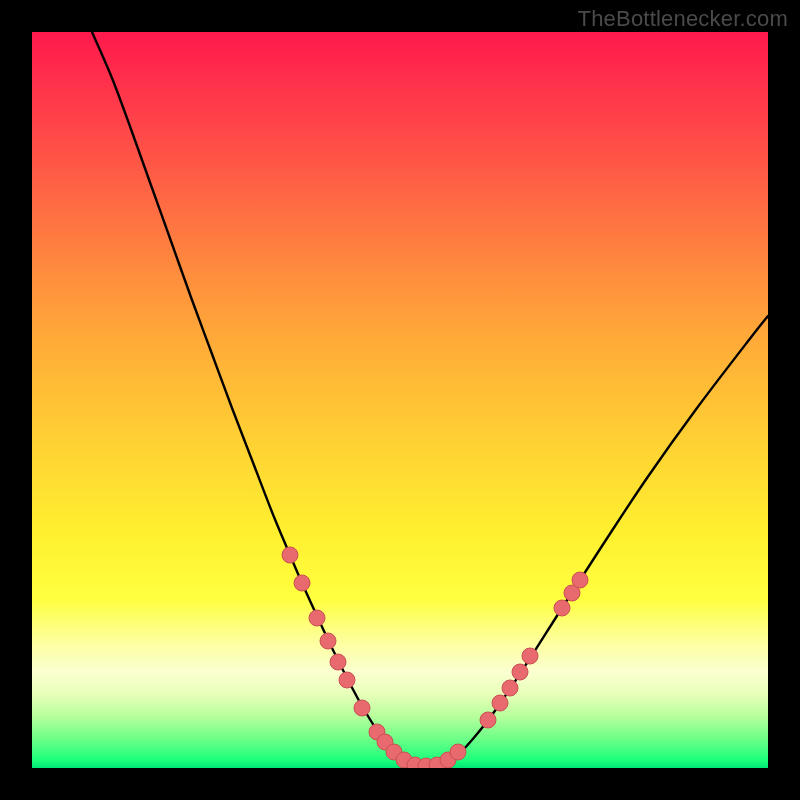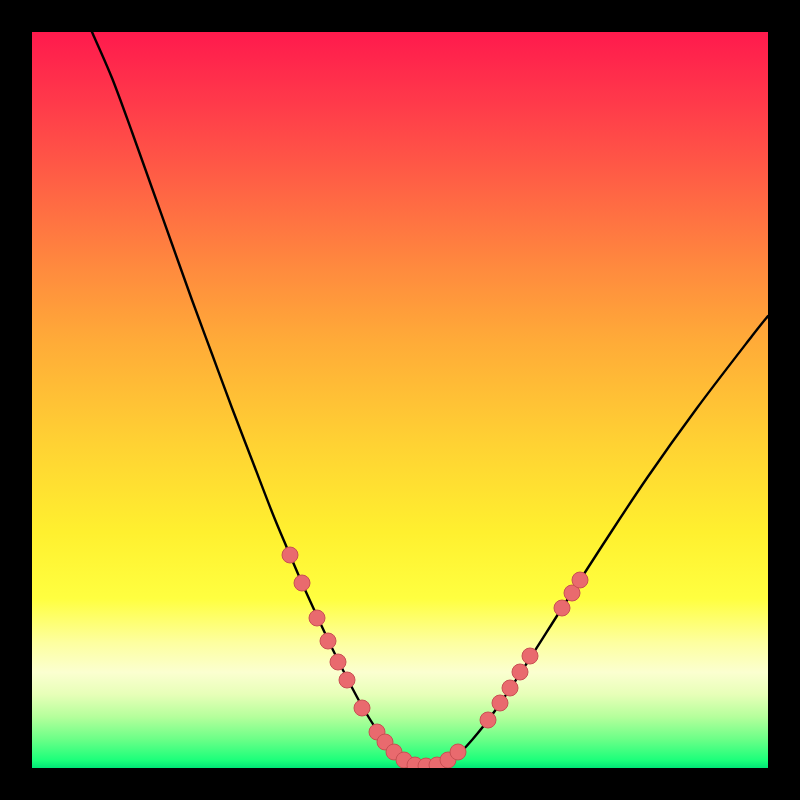--- a/index.html
+++ b/index.html
@@ -67,20 +67,21 @@
     letter-spacing: 0.2px;
     font-family: Arial, Helvetica, sans-serif;
     user-select: none;
   }
 </style>
 </head>
 <body>
 
 <div class="frame">
 
+  <div class="watermark">TheBottlenecker.com</div>
 
   <div class="plot-area">
     <div class="gradient-bg"></div>
 
     <svg class="curve-svg" viewBox="0 0 736 736" preserveAspectRatio="none">
       <path id="curve-path" fill="none" stroke="#000000" stroke-width="2.4" stroke-linecap="round" stroke-linejoin="round" d="M 60 0 C 63.333333333333336 7.666666666666667, 73.33333333333333 29.333333333333332, 80 46 C 86.66666666666667 62.66666666666667, 93.33333333333333 81.66666666666667, 100 100 C 106.66666666666667 118.33333333333333, 113.33333333333333 137.33333333333334, 120 156 C 126.66666666666667 174.66666666666666, 133.33333333333334 193.33333333333334, 140 212 C 146.66666666666666 230.66666666666666, 153.33333333333334 249.66666666666666, 160 268 C 166.66666666666666 286.3333333333333, 173.33333333333334 304, 180 322 C 186.66666666666666 340, 193.33333333333334 358.3333333333333, 200 376 C 206.66666666666666 393.6666666666667, 213.33333333333334 410.6666666666667, 220 428 C 226.66666666666666 445.3333333333333, 234.16666666666666 465.3333333333333, 240 480 C 245.83333333333334 494.6666666666667, 250 504.1666666666667, 255 516 C 260 527.8333333333334, 265 539.6666666666666, 270 551 C 275 562.3333333333334, 280 573.1666666666666, 285 584 C 290 594.8333333333334, 295 605.6666666666666, 300 616 C 305 626.3333333333334, 310 636.3333333333334, 315 646 C 320 655.6666666666666, 325 665.3333333333334, 330 674 C 335 682.6666666666666, 340 691, 345 698 C 350 705, 355 711, 360 716 C 365 721, 370 725, 375 728 C 380 731, 385 733, 390 734 C 395 735, 400 735, 405 734 C 410 733, 414.1666666666667 732.3333333333334, 420 728 C 425.8333333333333 723.6666666666666, 432.5 716.6666666666666, 440 708 C 447.5 699.3333333333334, 455.8333333333333 688.8333333333334, 465 676 C 474.1666666666667 663.1666666666666, 484.1666666666667 647.6666666666666, 495 631 C 505.8333333333333 614.3333333333334, 517.5 595.5, 530 576 C 542.5 556.5, 555.8333333333334 535.6666666666666, 570 514 C 584.1666666666666 492.3333333333333, 599.1666666666666 469, 615 446 C 630.8333333333334 423, 647.5 399.6666666666667, 665 376 C 682.5 352.3333333333333, 708.1666666666666 319.3333333333333, 720 304 C 731.8333333333334 288.6666666666667, 733.3333333333334 287.3333333333333, 736 284"></path>
       <g id="markers-group">
           <circle cx="258" cy="523" r="8" fill="#e96a6e" stroke="#c94f53" stroke-width="1"></circle>
           <circle cx="270" cy="551" r="8" fill="#e96a6e" stroke="#c94f53" stroke-width="1"></circle>
           <circle cx="285" cy="586" r="8" fill="#e96a6e" stroke="#c94f53" stroke-width="1"></circle>

